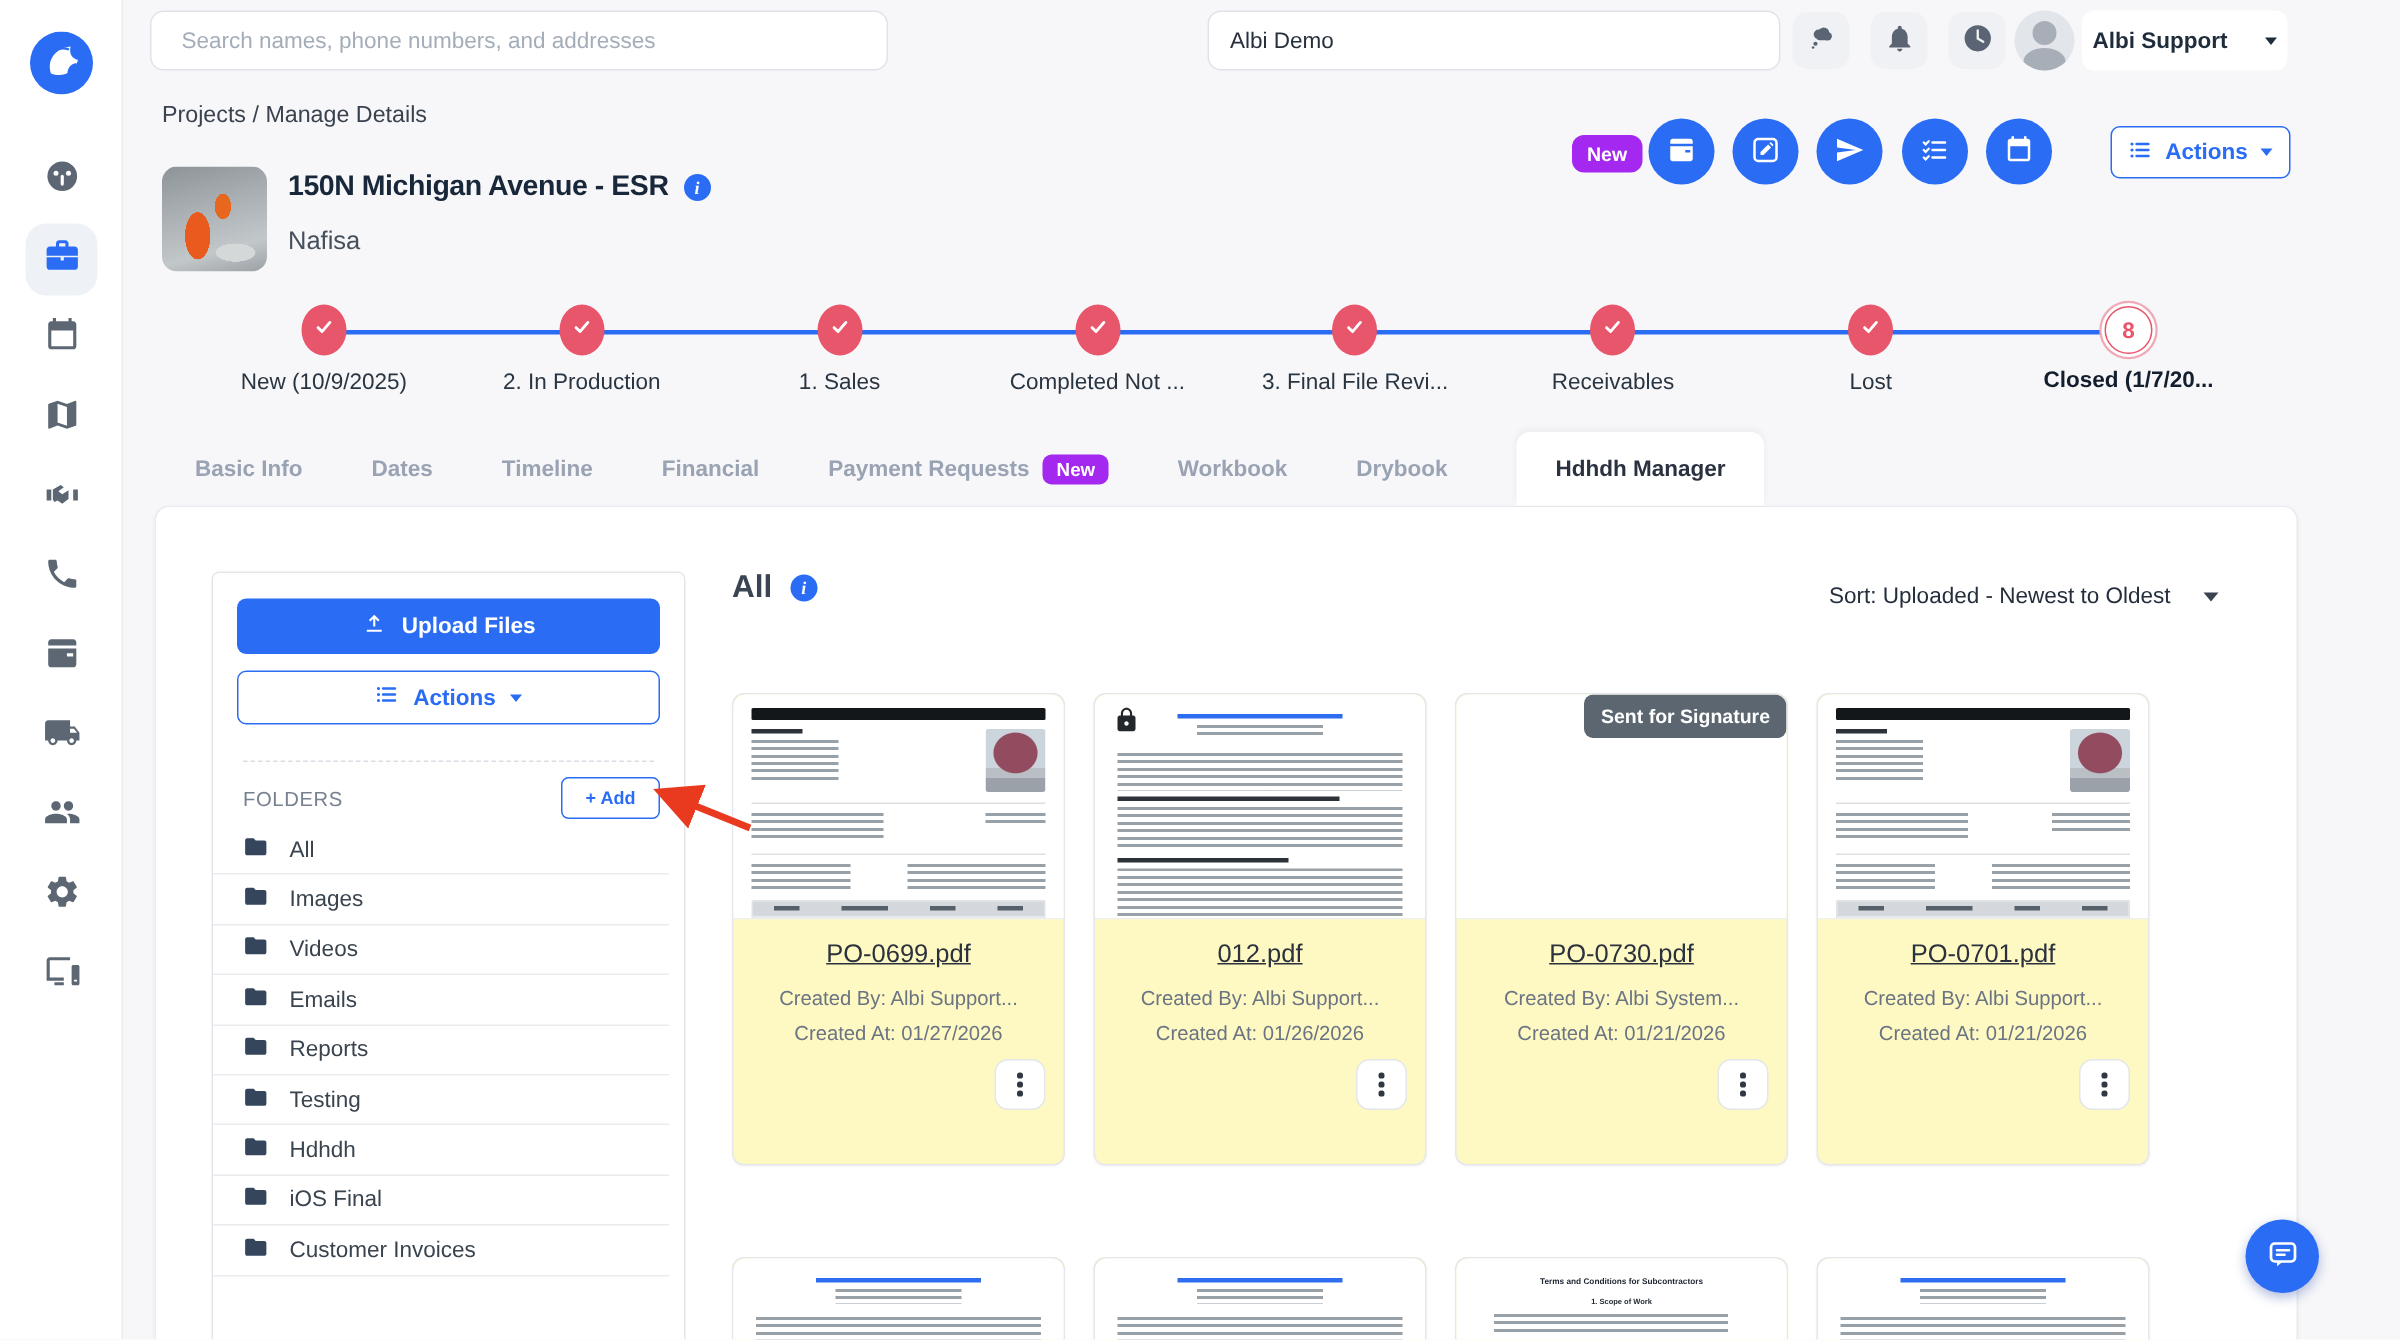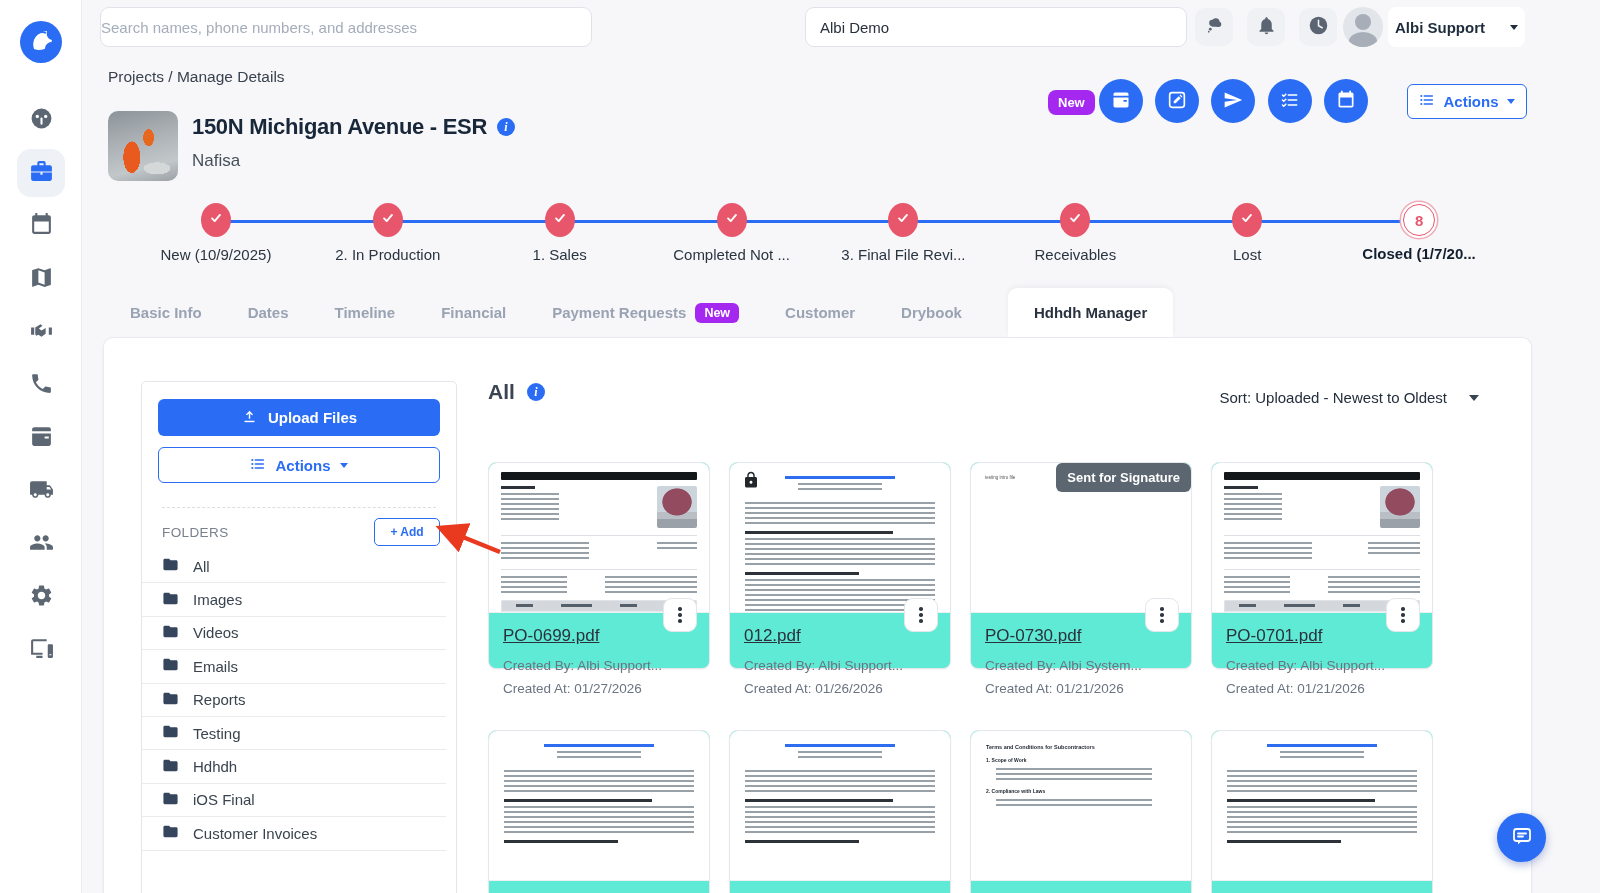--- a/index.html
+++ b/index.html
@@ -9,42 +9,42 @@
 
   
   .sidebar { position:absolute; left:0; top:0; width:82px; height:893px; background:#fff; border-right:1px solid #ececf0; z-index:5; }
   .logo { position:absolute; left:20px; top:21px; width:42px; height:42px; cursor:pointer; }
   .snav { position:absolute; left:0; top:96px; width:82px; display:flex; flex-direction:column; align-items:center; }
   .snav-item { width:48px; height:48px; margin-bottom:5px; border-radius:14px; display:flex; align-items:center; justify-content:center; color:#5d6773; cursor:pointer; }
   .snav-item svg { width:25px; height:25px; }
   .snav-item.active { background:#eef1f5; color:#2a6df4; }
 
   
-  .search-input { position:absolute; left:100px; top:7px; width:492px; height:40px; border:1px solid #dfe3e9; border-radius:9px; background:#fff; padding:0 0; font-size:15px; color:#2b3440; font-family:inherit; }
+  .search-input { position:absolute; left:100px; top:7px; width:492px; height:40px; border:1px solid #dfe3e9; border-radius:9px; background:#fff; padding:0 20px; font-size:15px; color:#2b3440; font-family:inherit; }
   .search-input::placeholder { color:#a4adba; }
   .company-input { position:absolute; left:805px; top:7px; width:382px; height:40px; border:1px solid #dfe3e9; border-radius:9px; background:#fff; padding:0 14px; font-size:15px; color:#27303d; font-family:inherit; }
   .iconbtn { position:absolute; top:8px; width:38px; height:38px; border-radius:10px; background:#f0f1f4; display:flex; align-items:center; justify-content:center; color:#5a6472; cursor:pointer; border:none; }
   .iconbtn svg { width:21px; height:21px; }
   .avatar { position:absolute; left:1343px; top:7px; width:40px; height:40px; border-radius:50%; background:#e2e5e9; overflow:hidden; cursor:pointer; }
   .avatar .head { position:absolute; left:12px; top:7px; width:16px; height:16px; border-radius:50%; background:#a7aeb8; }
   .avatar .body { position:absolute; left:6px; top:25px; width:28px; height:18px; border-radius:50%; background:#a7aeb8; }
   .user-pill { position:absolute; left:1388px; top:7px; width:137px; height:40px; background:#fff; border-radius:8px; display:flex; align-items:center; justify-content:center; gap:25px; font-size:15px; font-weight:600; color:#1f2c3c; cursor:pointer; }
   .caret { width:0; height:0; border-left:4px solid transparent; border-right:4px solid transparent; border-top:5px solid currentColor; display:inline-block; }
 
   
   .breadcrumb { position:absolute; left:108px; top:68px; font-size:15.5px; color:#39424e; }
   .breadcrumb span { cursor:pointer; }
   .thumb { position:absolute; left:108px; top:111px; width:70px; height:70px; border-radius:10px; overflow:hidden;
            background:
              radial-gradient(14px 26px at 34% 66%, #e85a1e 60%, transparent 61%),
              radial-gradient(9px 14px at 58% 38%, #e8671f 60%, transparent 61%),
              radial-gradient(22px 10px at 70% 82%, #d5d8d9 60%, transparent 61%),
              linear-gradient(165deg, #8d9499 0%, #aab0b4 40%, #c2c7ca 75%, #9aa0a4 100%); }
   .proj-title-row { position:absolute; left:192px; top:114px; display:flex; align-items:center; gap:10px; }
-  .proj-title { font-size:22px; font-weight:800; color:#18273a; letter-spacing:-0.3px; }
+  .proj-title { font-size:19px; font-weight:800; color:#18273a; letter-spacing:-0.3px; }
   .info-dot { width:18px; height:18px; border-radius:50%; background:#2a6df4; color:#fff; font-family:"Liberation Serif","DejaVu Serif",serif; font-style:italic; font-weight:700; font-size:12px; display:flex; align-items:center; justify-content:center; cursor:pointer; }
   .proj-sub { position:absolute; left:192px; top:151px; font-size:17px; color:#46505c; }
   .badge-new { position:absolute; left:1048px; top:90px; background:#a428f0; color:#fff; font-size:13px; font-weight:700; padding:5px 10px; border-radius:8px; }
   .qbtn { position:absolute; top:79px; width:44px; height:44px; border-radius:50%; background:#2a6df4; border:none; display:flex; align-items:center; justify-content:center; color:#fff; cursor:pointer; }
   .qbtn svg { width:20px; height:20px; }
   .actions-top { position:absolute; left:1407px; top:84px; width:120px; height:35px; border:1.5px solid #2a6df4; border-radius:6px; background:#fff; color:#2a6df4; font-size:15px; font-weight:600; display:flex; align-items:center; justify-content:center; gap:8px; cursor:pointer; font-family:inherit; }
 
   
   .timeline { position:absolute; left:130px; top:203px; width:1375px; height:72px; }
   .tl-line { position:absolute; left:86px; right:86px; top:17px; height:2.5px; background:#2a6df4; }
@@ -79,21 +79,21 @@
   .folder-row svg { width:17px; height:17px; color:#35465c; flex:none; }
   .folder-row span { font-size:15px; color:#39444f; }
 
   
   .files-title-row { position:absolute; left:384px; top:42px; display:flex; align-items:center; gap:12px; }
   .files-title { font-size:21px; font-weight:600; color:#3a4452; }
   .sort-row { position:absolute; right:52px; top:51px; display:flex; align-items:center; gap:22px; font-size:15px; color:#242e3c; cursor:pointer; }
   .sort-caret { width:0;height:0;border-left:5px solid transparent;border-right:5px solid transparent;border-top:6px solid #3a4450; }
 
   .files-grid { position:absolute; left:384px; top:124px; display:grid; grid-template-columns:repeat(4,222px); column-gap:19px; row-gap:61px; }
-  .fcard { width:222px; height:207px; background:#5eead4; border:1px solid #e4e7eb; border-radius:8px; box-shadow:0 1px 2px rgba(20,30,50,.04); position:relative; }
+  .fcard { width:222px; height:315px; background:#fef9c3; border:1px solid #e4e7eb; border-radius:8px; box-shadow:0 1px 2px rgba(20,30,50,.04); position:relative;text-align:center; }
   .fprev { position:relative; height:150px; border-bottom:1px solid #edf0f2; border-radius:8px 8px 0 0; overflow:hidden; background:#fff; cursor:pointer; }
   .ffoot { padding:13px 14px 0; }
   .fname { font-size:17px; color:#2b313d; font-weight:500; margin-bottom:8px;text-decoration:underline; }
   .fmeta { font-size:13.5px; color:#6b7482; line-height:23px; }
   .kebab { position:absolute; right:12px; bottom:36px; width:34px; height:34px; border:1px solid #e3e6ea; border-radius:9px; background:#fff; cursor:pointer; }
   .kebab i { position:absolute; left:50%; top:50%; width:3.5px; height:3.5px; margin:-1.75px; border-radius:50%; background:#303843; box-shadow:0 -6px 0 #303843, 0 6px 0 #303843; }
   .lockbadge { position:absolute; top:6px; left:8px; width:26px; height:26px; background:#fff; border-radius:5px; display:flex; align-items:center; justify-content:center; color:#23272c; }
   .lockbadge svg { width:18px; height:18px; }
   .sigbadge { position:absolute; top:0; right:0; background:#5b6670; color:#fff; font-size:13px; font-weight:700; padding:7px 11px; border-radius:6px; }
 
@@ -364,21 +364,21 @@
         <span>Timeline</span>
       </div>
     <div class="tab">
         <span>Financial</span>
       </div>
     <div class="tab">
         <span>Payment Requests</span>
         <span class="tab-badge">New</span>
       </div>
     <div class="tab">
-        <span>Customer</span>
+        <span>Workbook</span>
       </div>
     <div class="tab">
         <span>Drybook</span>
       </div>
     <div class="tab active">
         <span>Hdhdh Manager</span>
       </div>
   </nav>
 
   <section class="panel">

